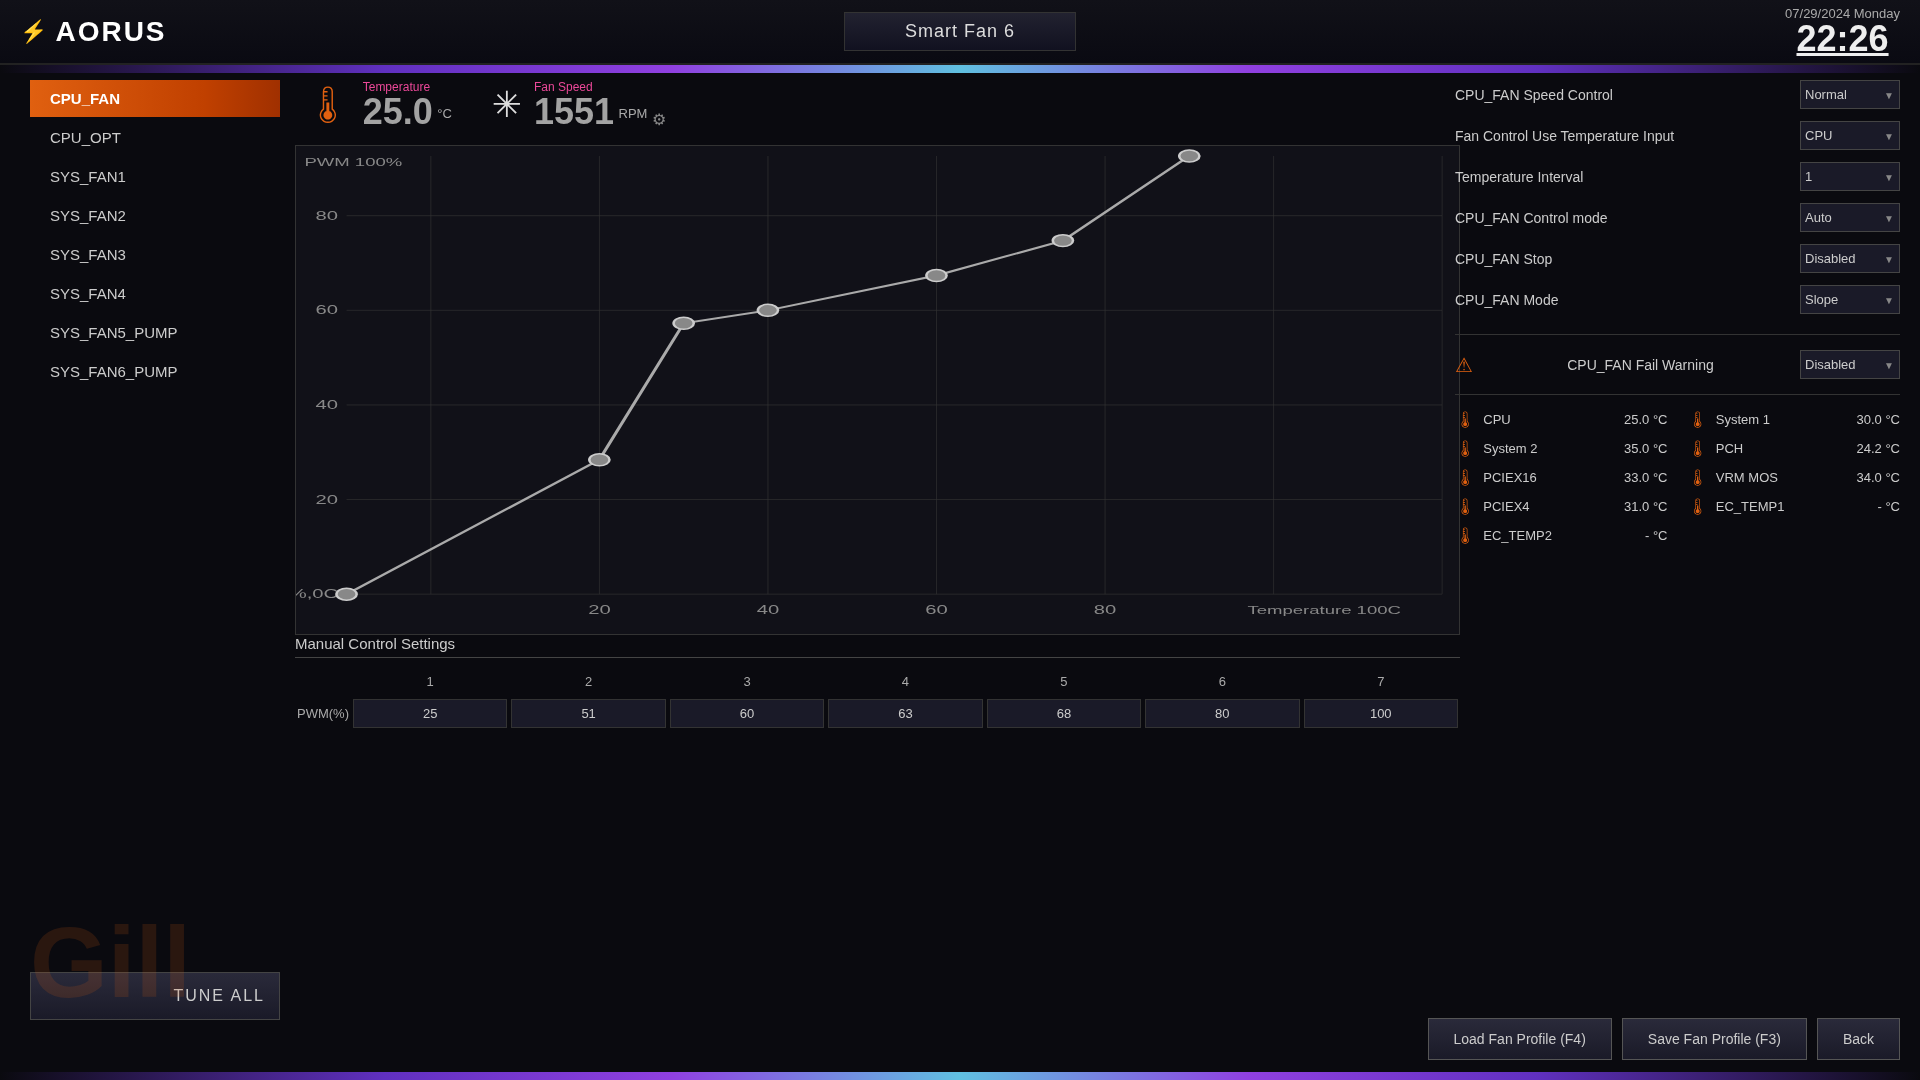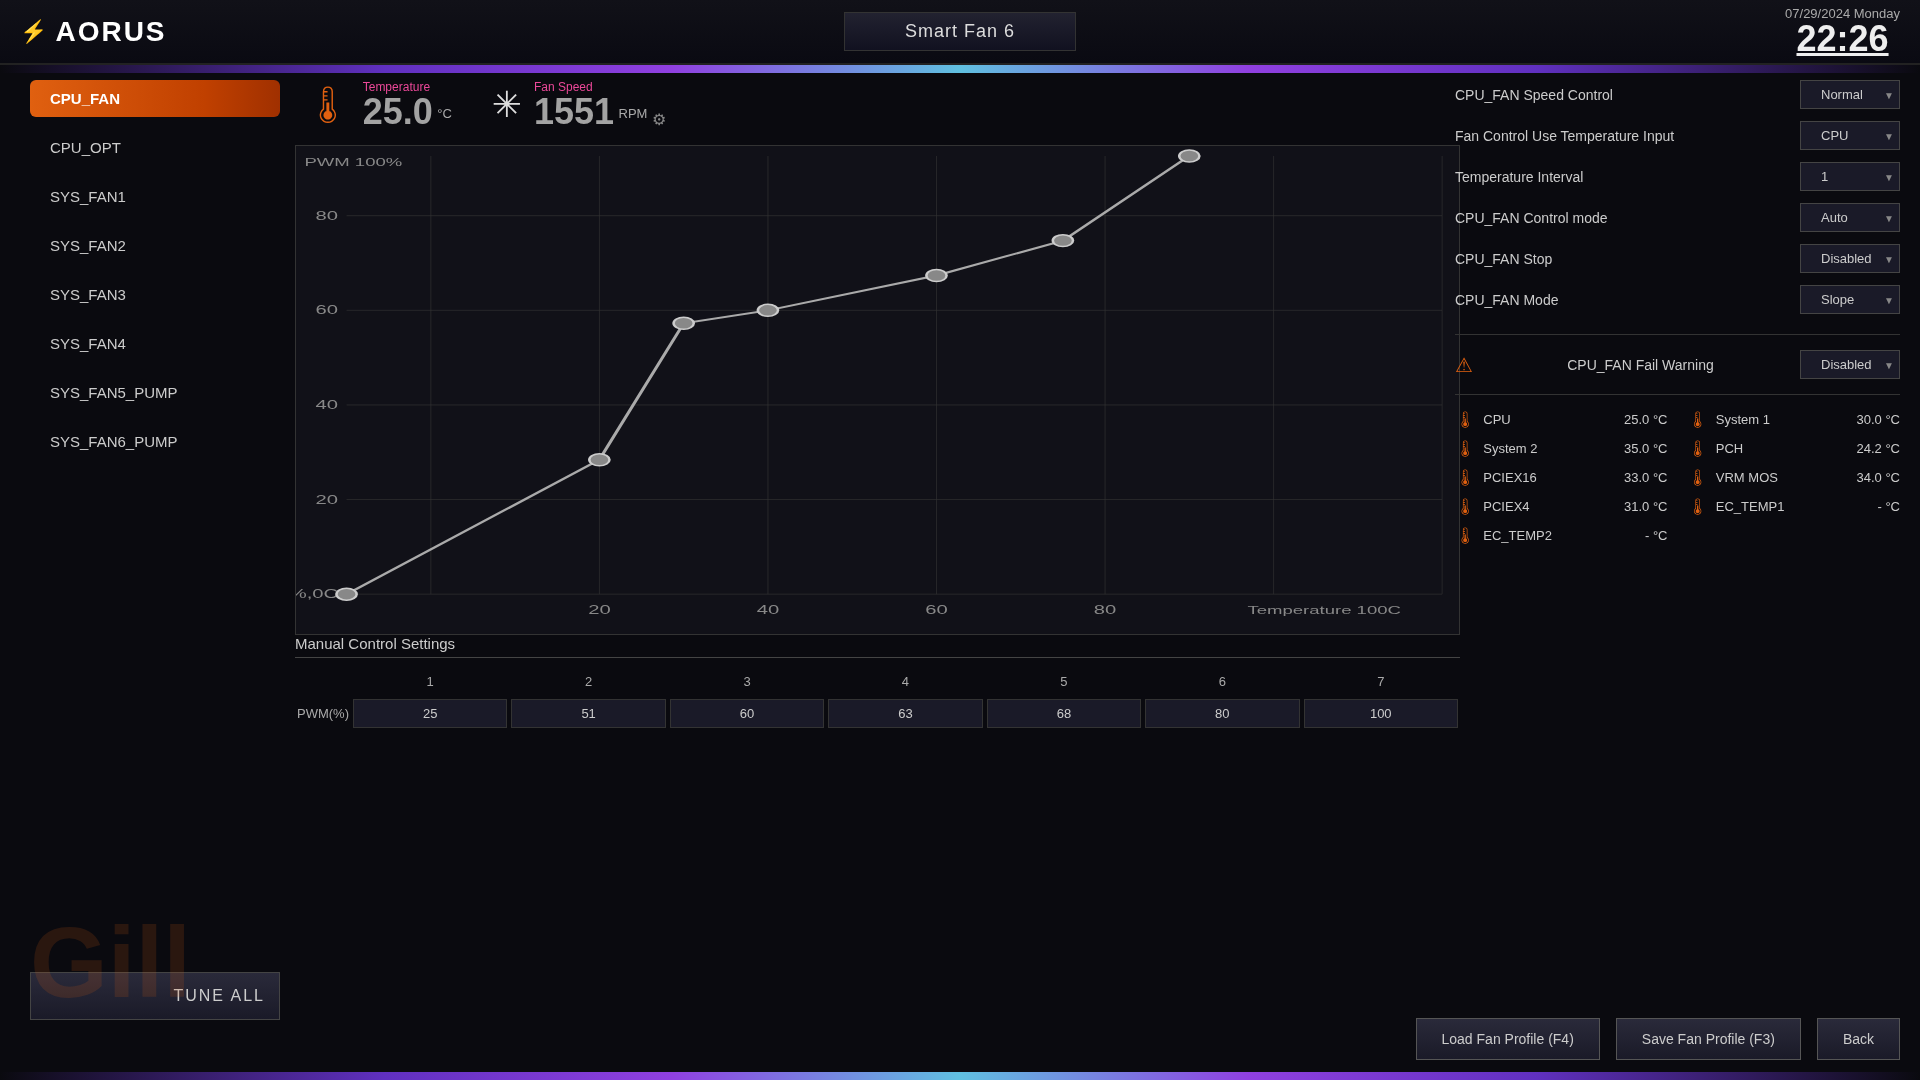--- a/index.html
+++ b/index.html
@@ -77,22 +77,21 @@
       position: absolute;
       top: 80px;
       left: 30px;
       width: 250px;
     }
     .fan-item {
       padding: 10px 20px;
       color: #ccc;
       font-size: 15px;
       cursor: pointer;
-      margin-bottom: 12px;
-      border-radius: 6px;
+      margin-bottom: 2px;
     }
     .fan-item.active {
       background: linear-gradient(90deg, #e06010 0%, #c04000 70%, #a03000 100%);
       color: #fff;
       font-weight: bold;
     }
 
     
     .tune-all-btn {
       position: absolute;
@@ -234,21 +233,21 @@
     .setting-label {
       color: #ccc;
       font-size: 14px;
       flex: 1;
     }
     .setting-select {
       width: 100px;
       background: #1a1a28;
       border: 1px solid #444;
       color: #ccc;
-      padding: 6px 20px;
+      padding: 6px 4px;
       font-size: 13px;
       cursor: pointer;
       appearance: none;
       -webkit-appearance: none;
       position: relative;
     }
     .select-wrapper {
       position: relative;
       width: 100px;
     }
@@ -312,21 +311,21 @@
       font-size: 13px;
       white-space: nowrap;
     }
 
     
     .bottom-buttons {
       position: absolute;
       bottom: 20px;
       right: 20px;
       display: flex;
-      gap: 16px;
+      gap: 10px;
     }
     .bottom-btn {
       background: linear-gradient(180deg, #2a2a3a 0%, #1a1a28 100%);
       border: 1px solid #555;
       color: #ccc;
       padding: 12px 25px;
       font-size: 14px;
       cursor: pointer;
     }
 

